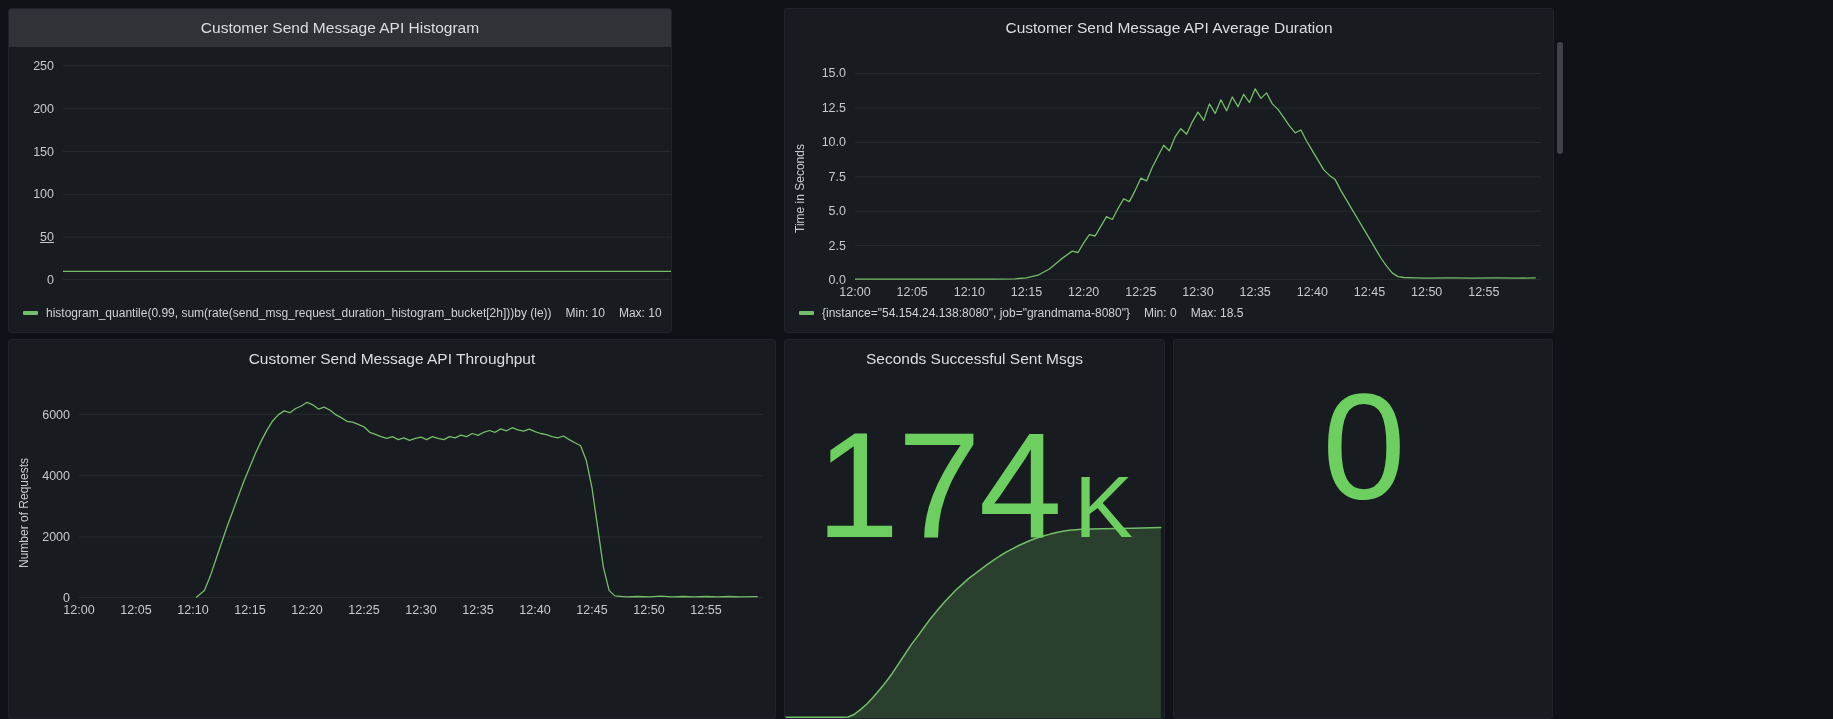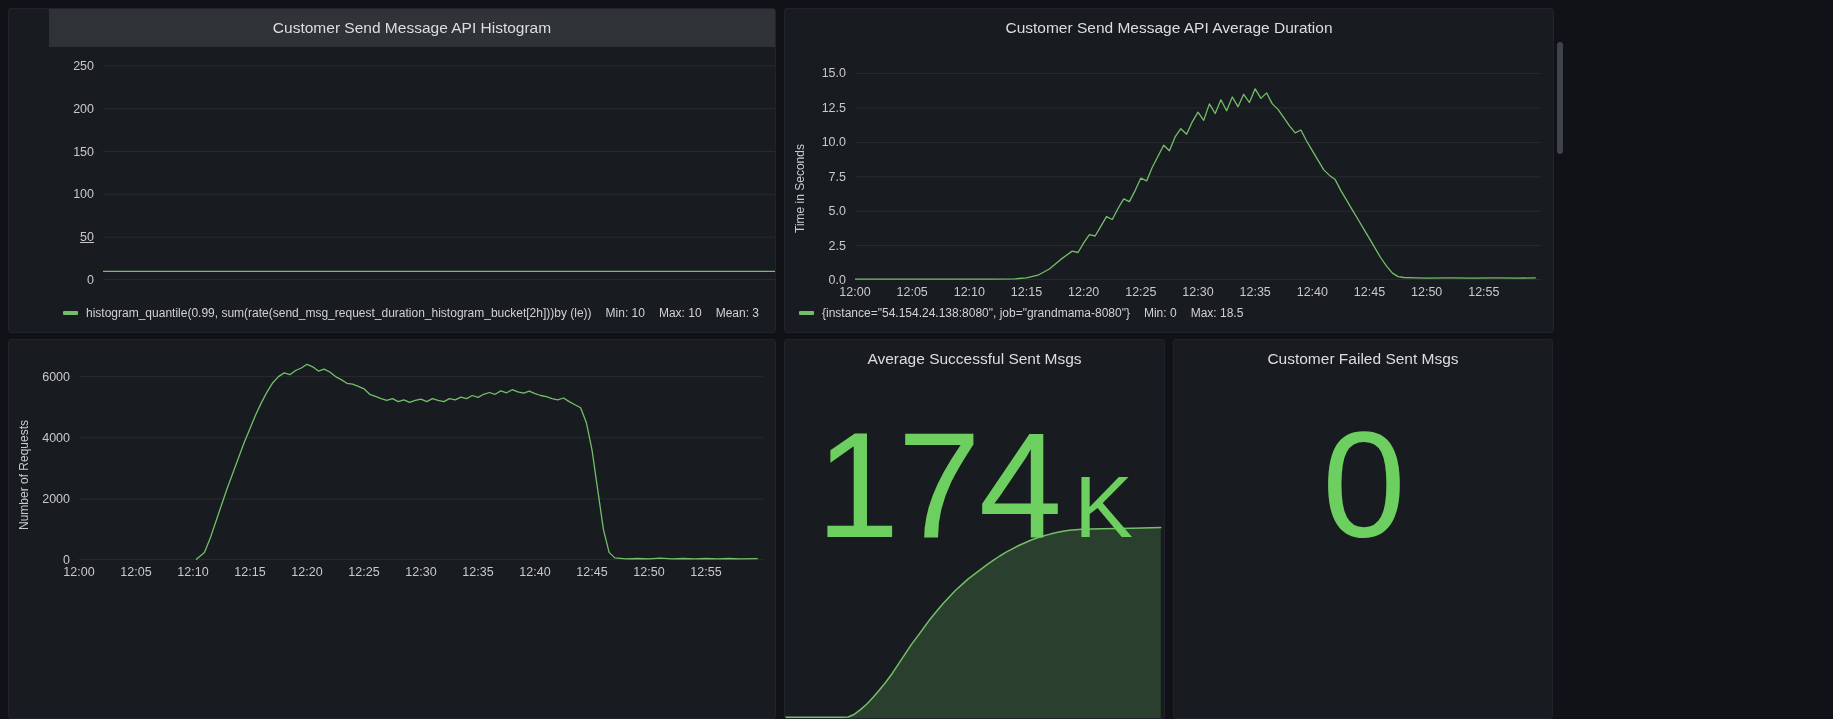--- a/index.html
+++ b/index.html
@@ -79,21 +79,21 @@
   .scrollbar-thumb {
     position:absolute; left:1557px; top:42px; width:6px; height:112px;
     background:#3f434a; border-radius:3px; cursor:pointer;
   }
 </style>
 </head>
 <body>
 
 <div class="dashboard">
 
-  <section class="panel" id="panel-histogram" style="left:8px; top:8px; width:768px; height:325px;padding-left:40px;">
+  <section class="panel" id="panel-histogram" style="left:8px; top:8px; width:664px; height:325px;">
     <header class="panel-title bar">
       <span>Customer Send Message API Histogram</span>
     </header>
     <div class="chart-body">
       <div class="yaxis">
           <div class="ytick" style="top: 219px;">0</div>
           <div class="ytick" style="top: 176.17px; text-decoration: underline;">50</div>
           <div class="ytick" style="top: 133.34px;">100</div>
           <div class="ytick" style="top: 90.5094px;">150</div>
           <div class="ytick" style="top: 47.6792px;">200</div>
@@ -171,20 +171,23 @@
     </div>
     <div class="legend">
       <span class="swatch"></span>
       <span class="lname">{instance="54.154.24.138:8080", job="grandmama-8080"}</span>
       <span class="lval">Min: 0</span>
       <span class="lval">Max: 18.5</span>
     </div>
   </section>
 
   <section class="panel" id="panel-throughput" style="left:8px; top:339px; width:768px; height:380px;">
+    <header class="panel-title">
+      <span>Customer Send Message API Throughput</span>
+    </header>
     <div class="chart-body">
       <div class="ylabel-col">
         <span class="ylabel">Number of Requests</span>
       </div>
       <div class="yaxis">
           <div class="ytick" style="top: 206px;">0</div>
           <div class="ytick" style="top: 144.857px;">2000</div>
           <div class="ytick" style="top: 83.7143px;">4000</div>
           <div class="ytick" style="top: 22.5714px;">6000</div>
         </div>
@@ -212,36 +215,33 @@
             <div class="xtick" style="left: 570px;">12:50</div>
             <div class="xtick" style="left: 627px;">12:55</div>
           </div>
       </div>
     </div>
     <div class="filler"></div>
   </section>
 
   <section class="panel stat-panel" id="panel-successful" style="left:784px; top:339px; width:381px; height:380px;">
     <header class="panel-title">
-      <span>Average Successful Sent Msgs</span>
+      <span>Seconds Successful Sent Msgs</span>
     </header>
     <div class="stat-value">
       <span class="stat-num">174</span>
       <span class="stat-suffix">K</span>
     </div>
     <div class="sparkline"><svg width="379" height="202">
           <polygon points="0.0,202 0.0,201.2 56.9,201.2 63.2,201.0 69.5,198.2 75.8,193.4 82.1,187.7 88.4,181.0 94.8,173.4 101.1,165.8 107.4,157.2 113.7,147.7 120.0,138.2 126.3,128.6 132.7,120.1 139.0,111.5 145.3,102.9 151.6,95.3 157.9,87.7 164.2,81.0 170.6,74.3 176.9,68.6 183.2,62.9 189.5,58.1 195.8,53.4 202.1,48.6 208.5,44.2 214.8,40.0 221.1,36.2 227.4,32.8 233.7,29.5 240.0,26.7 246.3,24.0 252.7,21.7 259.0,19.8 265.3,18.1 271.6,16.6 277.9,15.2 284.3,14.3 290.6,13.7 296.9,13.3 315.8,12.8 347.4,12.2 375.8,11.4 375.8,202" fill="rgba(115,191,105,0.22)"></polygon>
           <polyline points="0.0,201.2 56.9,201.2 63.2,201.0 69.5,198.2 75.8,193.4 82.1,187.7 88.4,181.0 94.8,173.4 101.1,165.8 107.4,157.2 113.7,147.7 120.0,138.2 126.3,128.6 132.7,120.1 139.0,111.5 145.3,102.9 151.6,95.3 157.9,87.7 164.2,81.0 170.6,74.3 176.9,68.6 183.2,62.9 189.5,58.1 195.8,53.4 202.1,48.6 208.5,44.2 214.8,40.0 221.1,36.2 227.4,32.8 233.7,29.5 240.0,26.7 246.3,24.0 252.7,21.7 259.0,19.8 265.3,18.1 271.6,16.6 277.9,15.2 284.3,14.3 290.6,13.7 296.9,13.3 315.8,12.8 347.4,12.2 375.8,11.4" fill="none" stroke="#73BF69" stroke-width="1.5" stroke-linejoin="round" stroke-linecap="round"></polyline>
         </svg></div>
   </section>
 
   <section class="panel stat-panel" id="panel-failed" style="left:1173px; top:339px; width:380px; height:380px;">
-    <header class="panel-title">
-      <span>Customer Failed Sent Msgs</span>
-    </header>
     <div class="stat-value">
       <span class="stat-num">0</span>
     </div>
   </section>
 
   <div class="scrollbar-thumb"></div>
 
 </div>
 
 </body></html>

